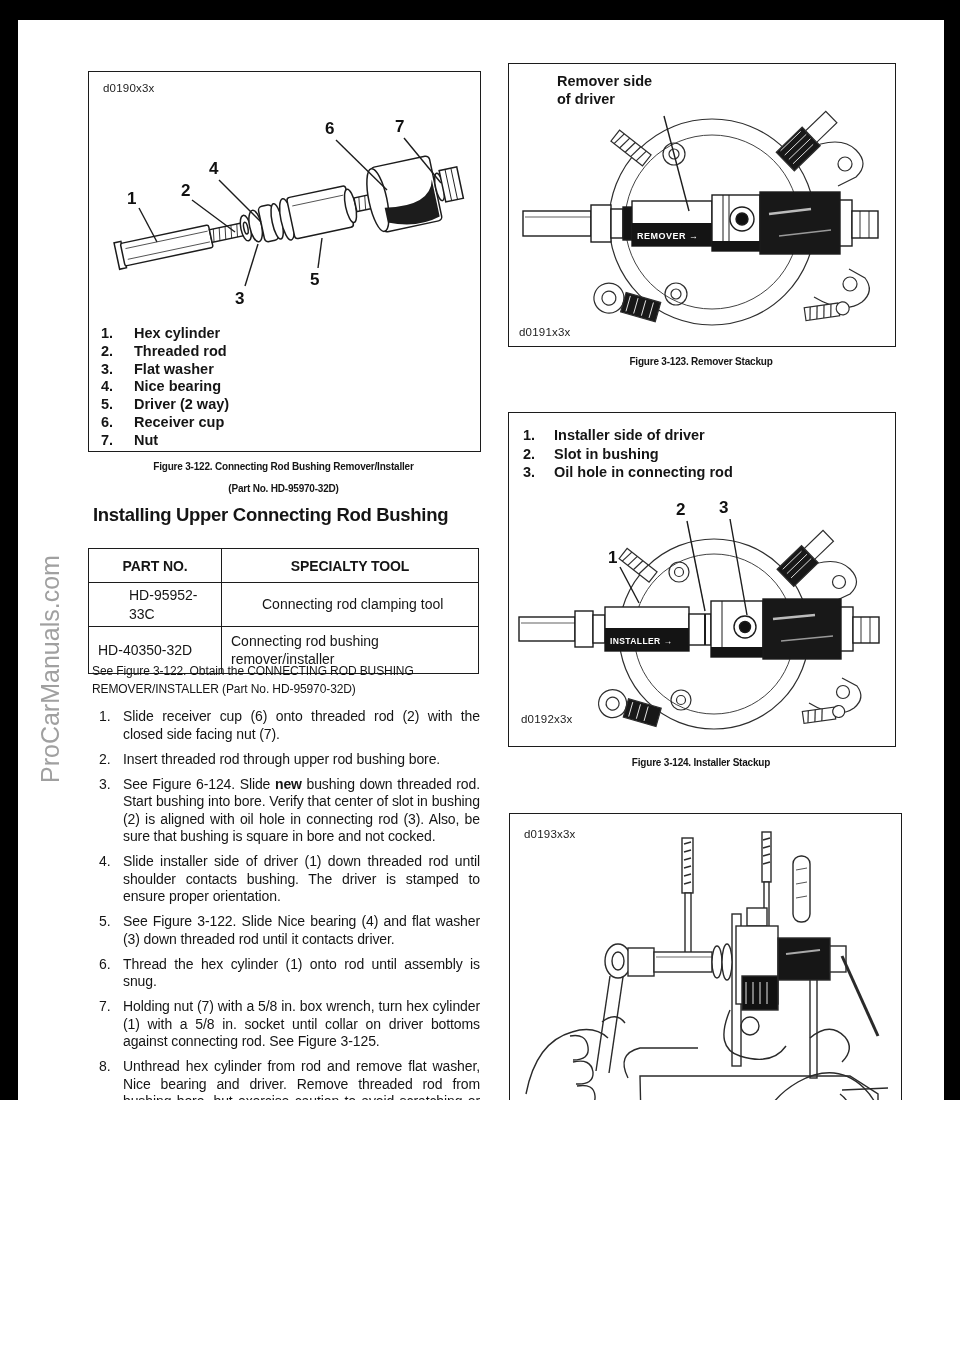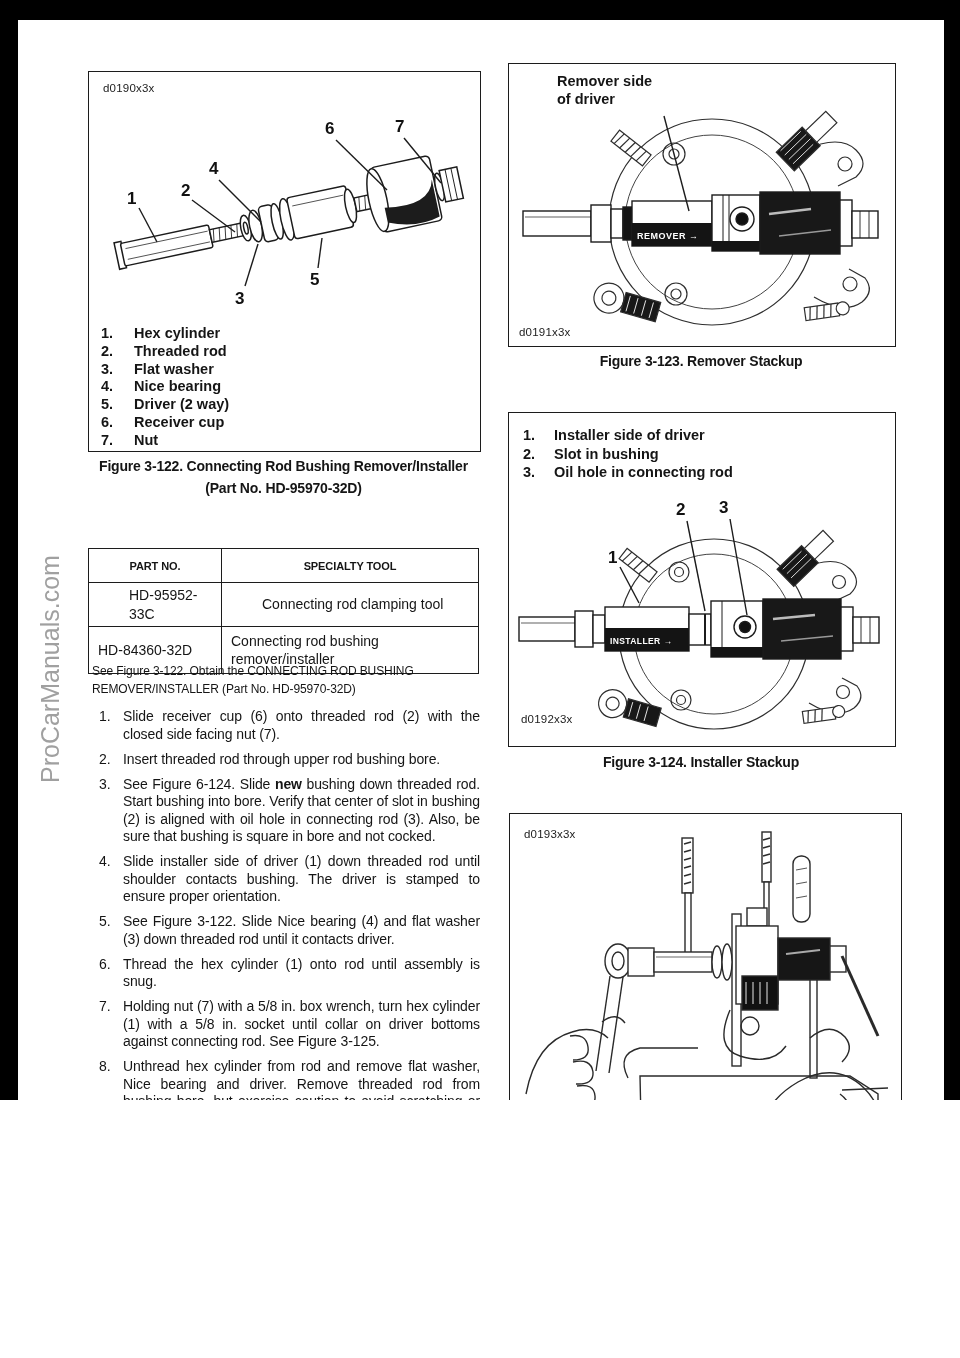--- a/index.html
+++ b/index.html
@@ -6,38 +6,38 @@
   #page{position:relative;width:960px;height:1100px;background:#fff;overflow:hidden;
         font-family:"Liberation Sans",sans-serif;color:#151515;}
   .bar{position:absolute;background:#000;z-index:5;}
   #bar-top{left:0;top:0;width:960px;height:20px;}
   #bar-left{left:0;top:0;width:18px;height:1358px;}
   #bar-right{left:944px;top:0;width:16px;height:1358px;}
   #bar-bottom{left:0;top:1345px;width:960px;height:13px;}
 
   .fig-box{position:absolute;border:1.6px solid #1c1c1c;background:#fff;}
   .fig-code{position:absolute;font-size:11.5px;color:#222;letter-spacing:.2px;}
-  .caption{position:absolute;text-align:center;font-weight:700;font-size:14px;
+  .caption{position:absolute;text-align:center;font-weight:700;font-size:10px;
            letter-spacing:-.2px;white-space:nowrap;line-height:21.5px;}
 
   #fig122-box{left:88px;top:71px;width:391px;height:379px;}
   #fig122-code{left:14px;top:10px;}
   #fig122-svg{position:absolute;left:0;top:20px;}
   #parts-list{position:absolute;left:12px;top:253px;font-weight:700;font-size:14.5px;}
   #parts-list .lrow{display:flex;height:17.8px;line-height:17.8px;}
   #parts-list .lnum{width:33px;flex:none;}
 
   #fig122-caption{left:88px;top:456px;width:391px;}
   #section-heading{position:absolute;left:93px;top:504px;font-size:18.5px;font-weight:700;
                    letter-spacing:-.3px;white-space:nowrap;}
 
   #tool-table{position:absolute;left:88px;top:548px;width:391px;border-collapse:collapse;
               table-layout:fixed;font-size:14px;}
   #tool-table th,#tool-table td{border:1.6px solid #1c1c1c;}
-  #tool-table th{font-size:11px;font-weight:700;height:31px;text-align:center;letter-spacing:-.1px;}
+  #tool-table th{font-size:14px;font-weight:700;height:31px;text-align:center;letter-spacing:-.1px;}
   #tool-table td{padding:3px 6px 3px 9px;vertical-align:middle;line-height:18.5px;}
   #tool-table .c1{width:130px;}
   #tool-table tr.r1 td{height:26px;padding-left:40px;}
   #tool-table tr.r2 td{height:40px;}
 
   #intro-text{position:absolute;left:92px;top:662px;width:394px;font-size:12px;
               line-height:18px;letter-spacing:-.1px;}
 
   #steps-list{position:absolute;left:99px;top:708px;width:382px;font-size:14px;}
   #steps-list .lrow{display:flex;margin-bottom:7.5px;}
@@ -167,33 +167,34 @@
           <span class="lnum">7.</span>
           <span class="llabel"><span>Nut</span></span>
         </div>
       </div>
   </div>
   <div class="caption" id="fig122-caption">
     <div>Figure 3-122. Connecting Rod Bushing Remover/Installer</div>
     <div>(Part No. HD-95970-32D)</div>
   </div>
 
+  <div id="section-heading">Installing Upper Connecting Rod Bushing</div>
 
   <table id="tool-table">
     <tbody>
         <tr>
       <th class="c1">PART NO.</th>
       <th>SPECIALTY TOOL</th>
     </tr>
     <tr class="r1">
       <td>HD-95952-33C</td>
       <td>Connecting rod clamping tool</td>
     </tr>
     <tr class="r2">
-      <td>HD-84360-32D</td>
+      <td>HD-40350-32D</td>
       <td>Connecting rod bushing remover/installer</td>
     </tr>
   </tbody>
     </table>
 
   <div id="intro-text">See Figure 3-122. Obtain the CONNECTING ROD BUSHING REMOVER/INSTALLER (Part No. HD-95970-32D)</div>
 
   <div id="steps-list">
       <div class="lrow">
         <span class="lnum">1.</span>

